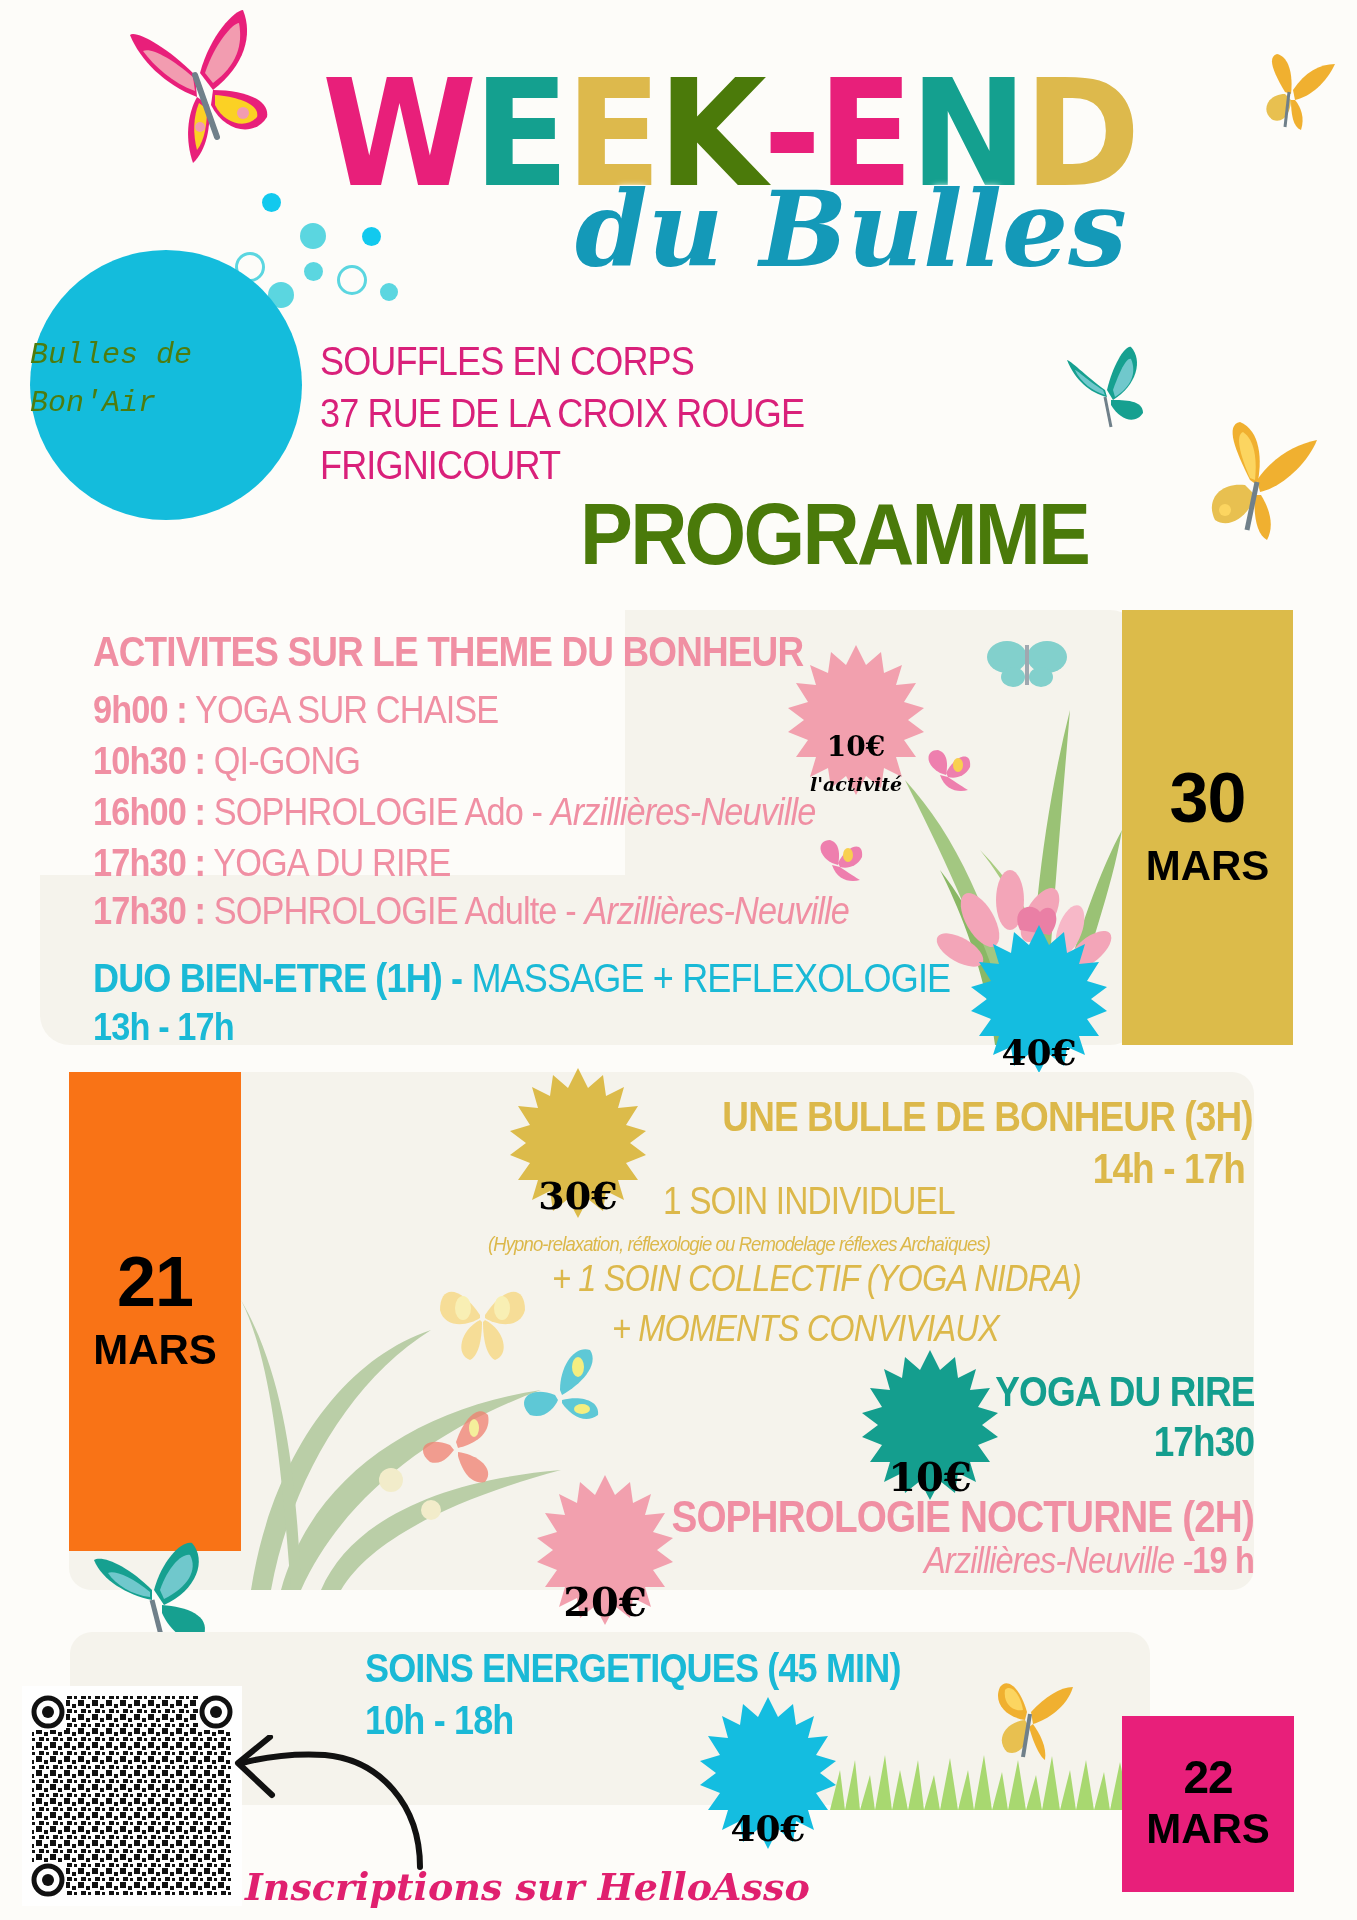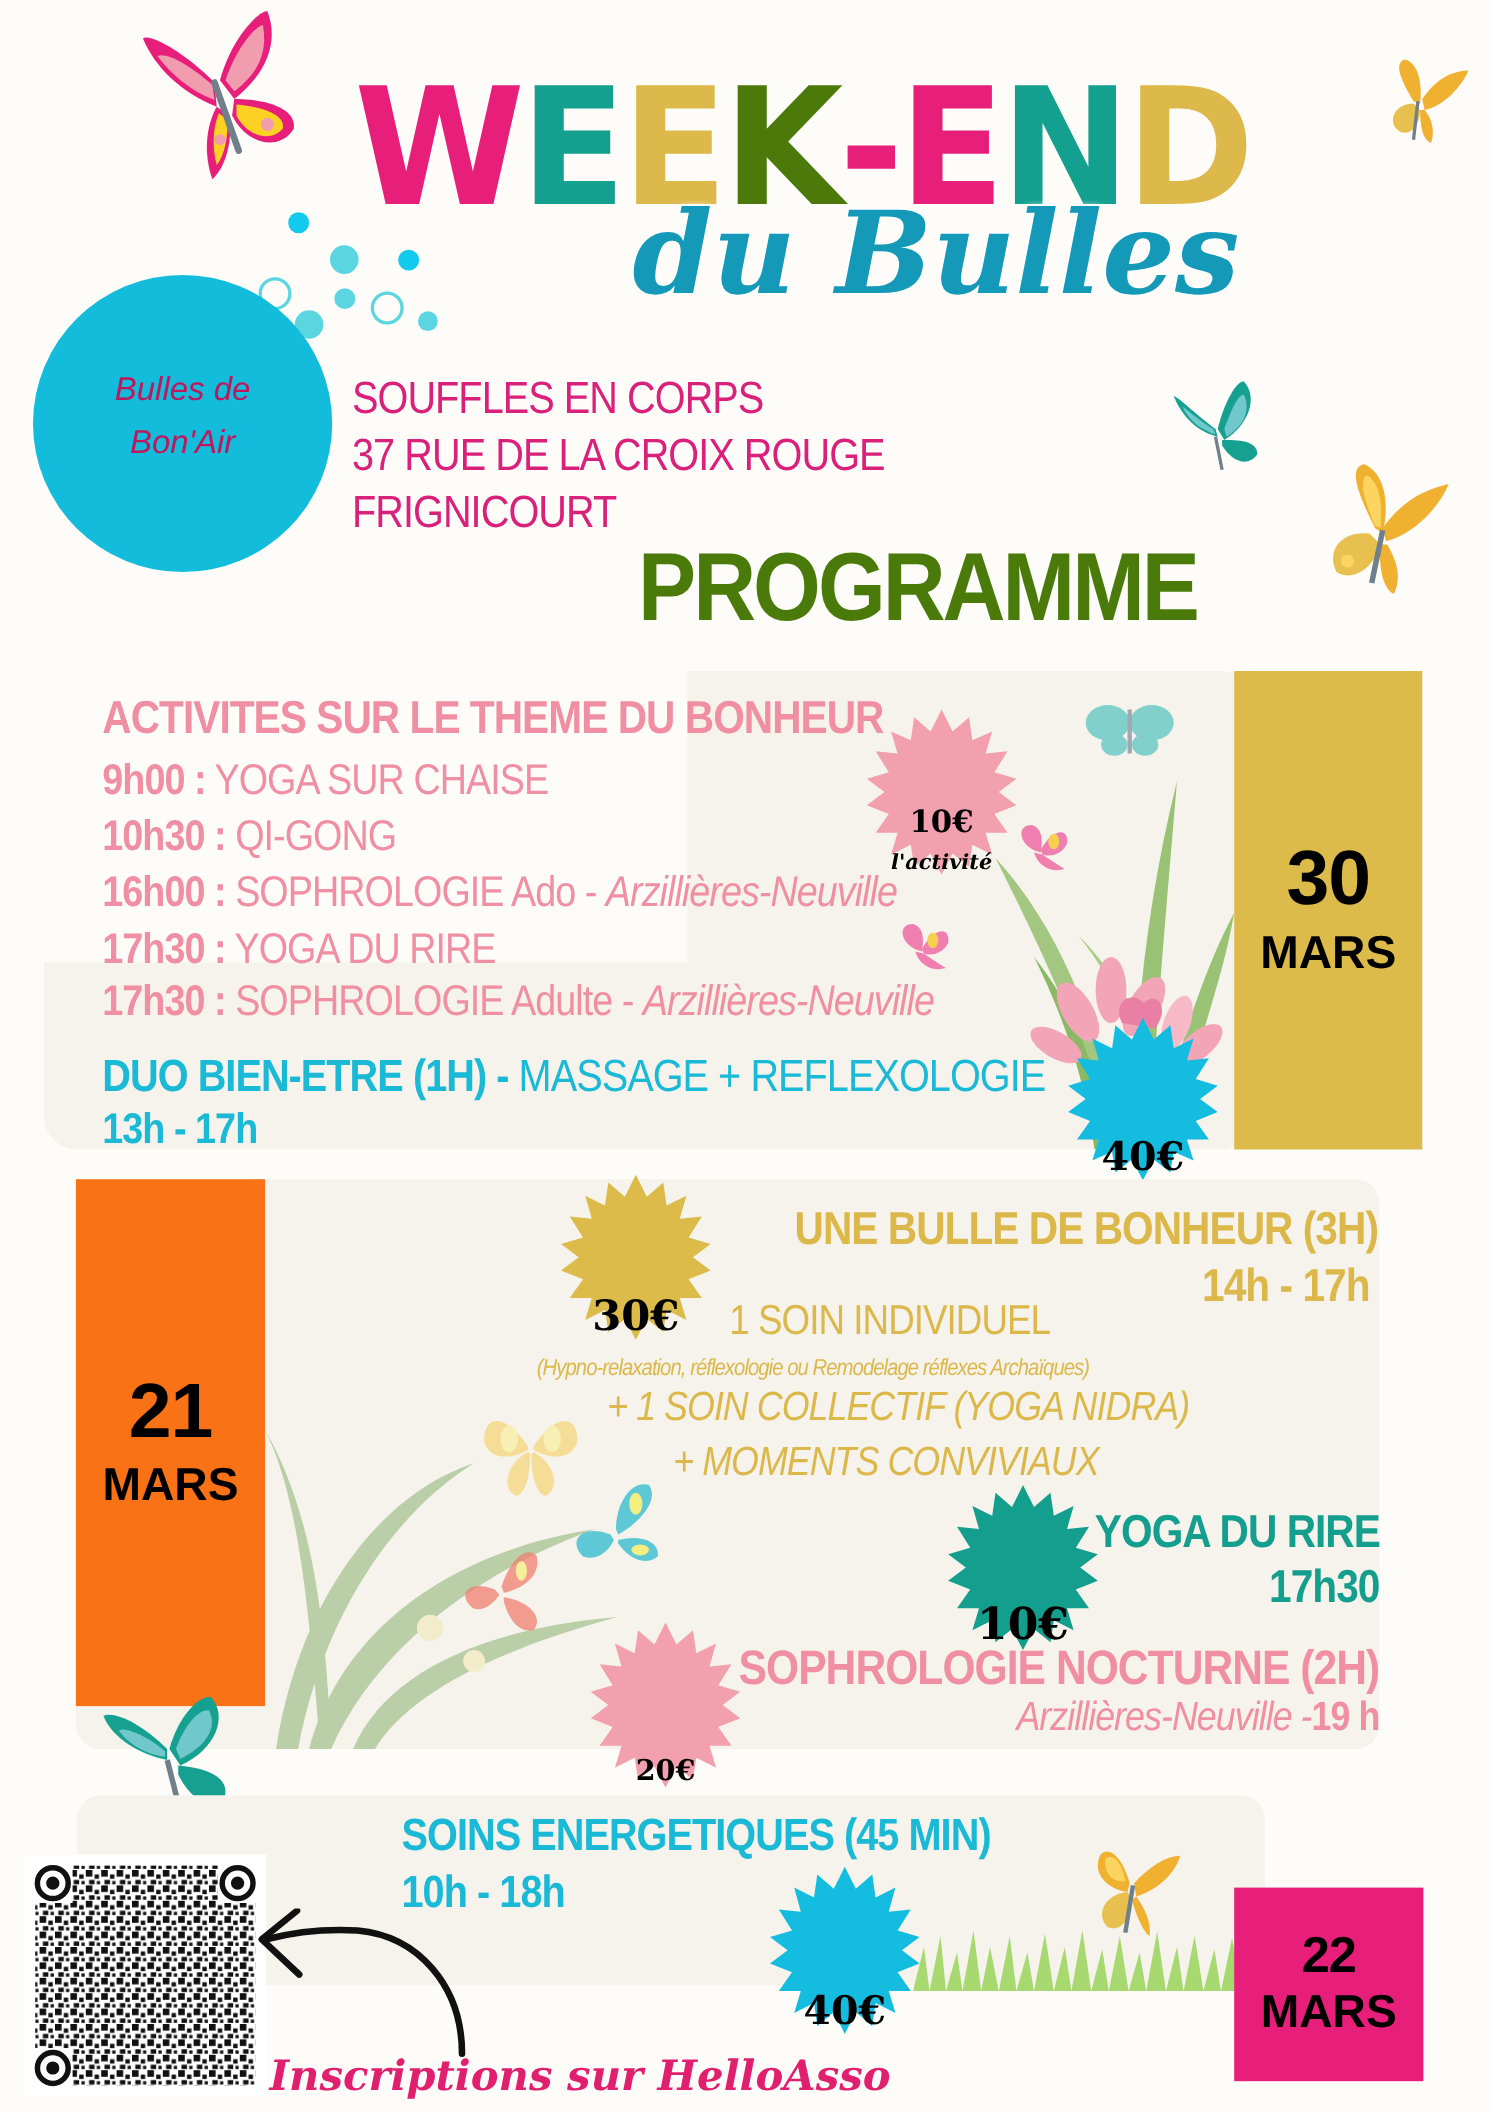--- a/index.html
+++ b/index.html
@@ -12,21 +12,21 @@
   .title-word span { display: inline-block; }
   .subtitle { position: absolute; left: 575px; top: 178px; font-family: "DejaVu Serif", serif; font-style: italic; font-weight: bold; font-size: 104px; color: #1499b8; line-height: 1; white-space: nowrap; text-shadow: 0 0 6px #fff, 0 0 2px #fff; }
 
   
   .bubble { position: absolute; border-radius: 50%; }
   .bub-fill { background: #5bd6e0; }
   .bub-dark { background: #12c9ee; }
   .bub-ring { border: 3px solid #5bd6e0; background: transparent; }
 
   .logo-circle { position: absolute; left: 30px; top: 250px; width: 272px; height: 270px; border-radius: 50%; background: #14bcdc; }
-  .logo-text { position: absolute; left: 30px; width: 272px; text-align: center; font-family: Liberation Sans, sans-serif; font-style: italic; color: #be185d; font-size: 30px; }
+  .logo-text { position: absolute; left: 30px; width: 272px; font-family: Liberation Mono, monospace; font-style: italic; color: #4d7c0f; font-size: 30px; }
 
   .address { position: absolute; left: 320px; font-size: 41px; color: #d9207a; letter-spacing: -1px; transform: scaleX(0.88); transform-origin: left top; white-space: nowrap; }
 
   .programme { position: absolute; left: 580px; top: 490px; font-size: 88px; font-weight: bold; color: #4a7a0a; letter-spacing: -3px; transform: scaleX(0.9); transform-origin: left top; line-height: 1; }
 
   
   .panel { position: absolute; background: #f5f3ec; border-radius: 22px; }
   .panel-white { position: absolute; background: #fdfcf9; }
   .datebox { position: absolute; display: flex; flex-direction: column; align-items: center; justify-content: center; color: #000; font-weight: bold; }
   .datebox .day { font-size: 70px; line-height: 1; letter-spacing: -1px; }
@@ -280,21 +280,21 @@
     </svg>
   <div class="price" style="font-size:40px;">10€</div>
 </div>
 <div class="txt-r b teal" style="right:103px;top:1368px;font-size:42px;">YOGA DU RIRE</div>
 <div class="txt-r b teal" style="right:103px;top:1418px;font-size:42px;">17h30</div>
 
 <div class="star" style="left:530px;top:1475px;width:150px;height:150px;">
   <svg width="150" height="150" viewBox="-75 -75 150 150">
       <polygon fill="#f2a0ae" points="0,-75 10,-55 25,-68 28,-47 46,-56 40,-35 60,-37 48,-18 68,-12 52,0 68,12 48,20 60,37 40,37 46,57 28,48 25,68 10,56 0,75 -10,56 -25,68 -28,48 -46,57 -40,37 -60,37 -48,20 -68,12 -52,0 -68,-12 -48,-18 -60,-37 -40,-35 -46,-56 -28,-47 -25,-68 -10,-55"></polygon>
     </svg>
-  <div class="price" style="font-size:26px;">20€</div>
+  <div class="price" style="font-size:40px;">20€</div>
 </div>
 <div class="txt-r b pink" style="right:103px;top:1492px;font-size:44px;">SOPHROLOGIE NOCTURNE (2H)</div>
 <div class="txt-r pink" style="right:103px;top:1540px;font-size:37px;">
   <span class="it l">Arzillières-Neuville -</span><span class="b">19 h</span>
 </div>
 
 <div class="abs" style="left:92px;top:1535px;width:130px;height:115px;">
   <svg width="130" height="115" viewBox="0 0 130 115">
       <path d="M60 55 C35 30 10 20 2 25 C10 45 35 60 60 65 Z" fill="#16a090"></path>
       <path d="M58 57 C40 42 22 35 16 38 C24 50 40 60 58 62 Z" fill="#70c8cc"></path>

